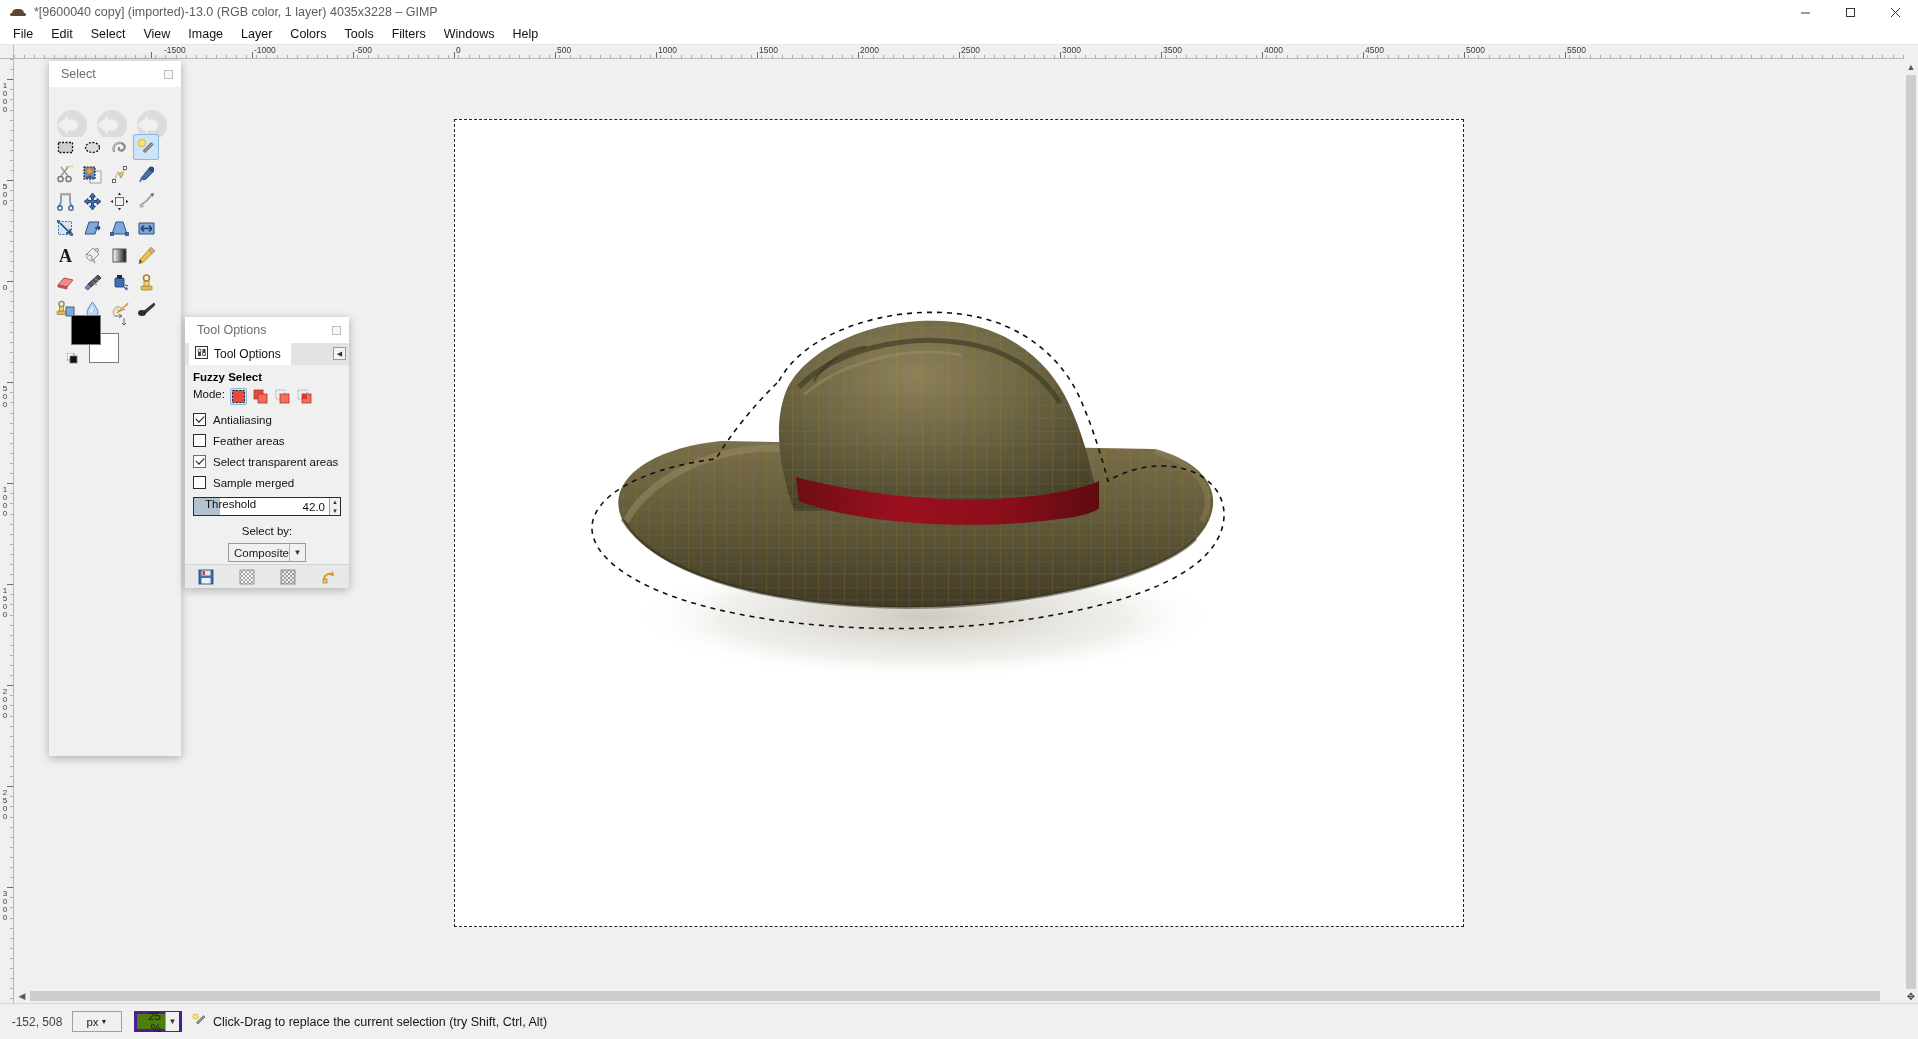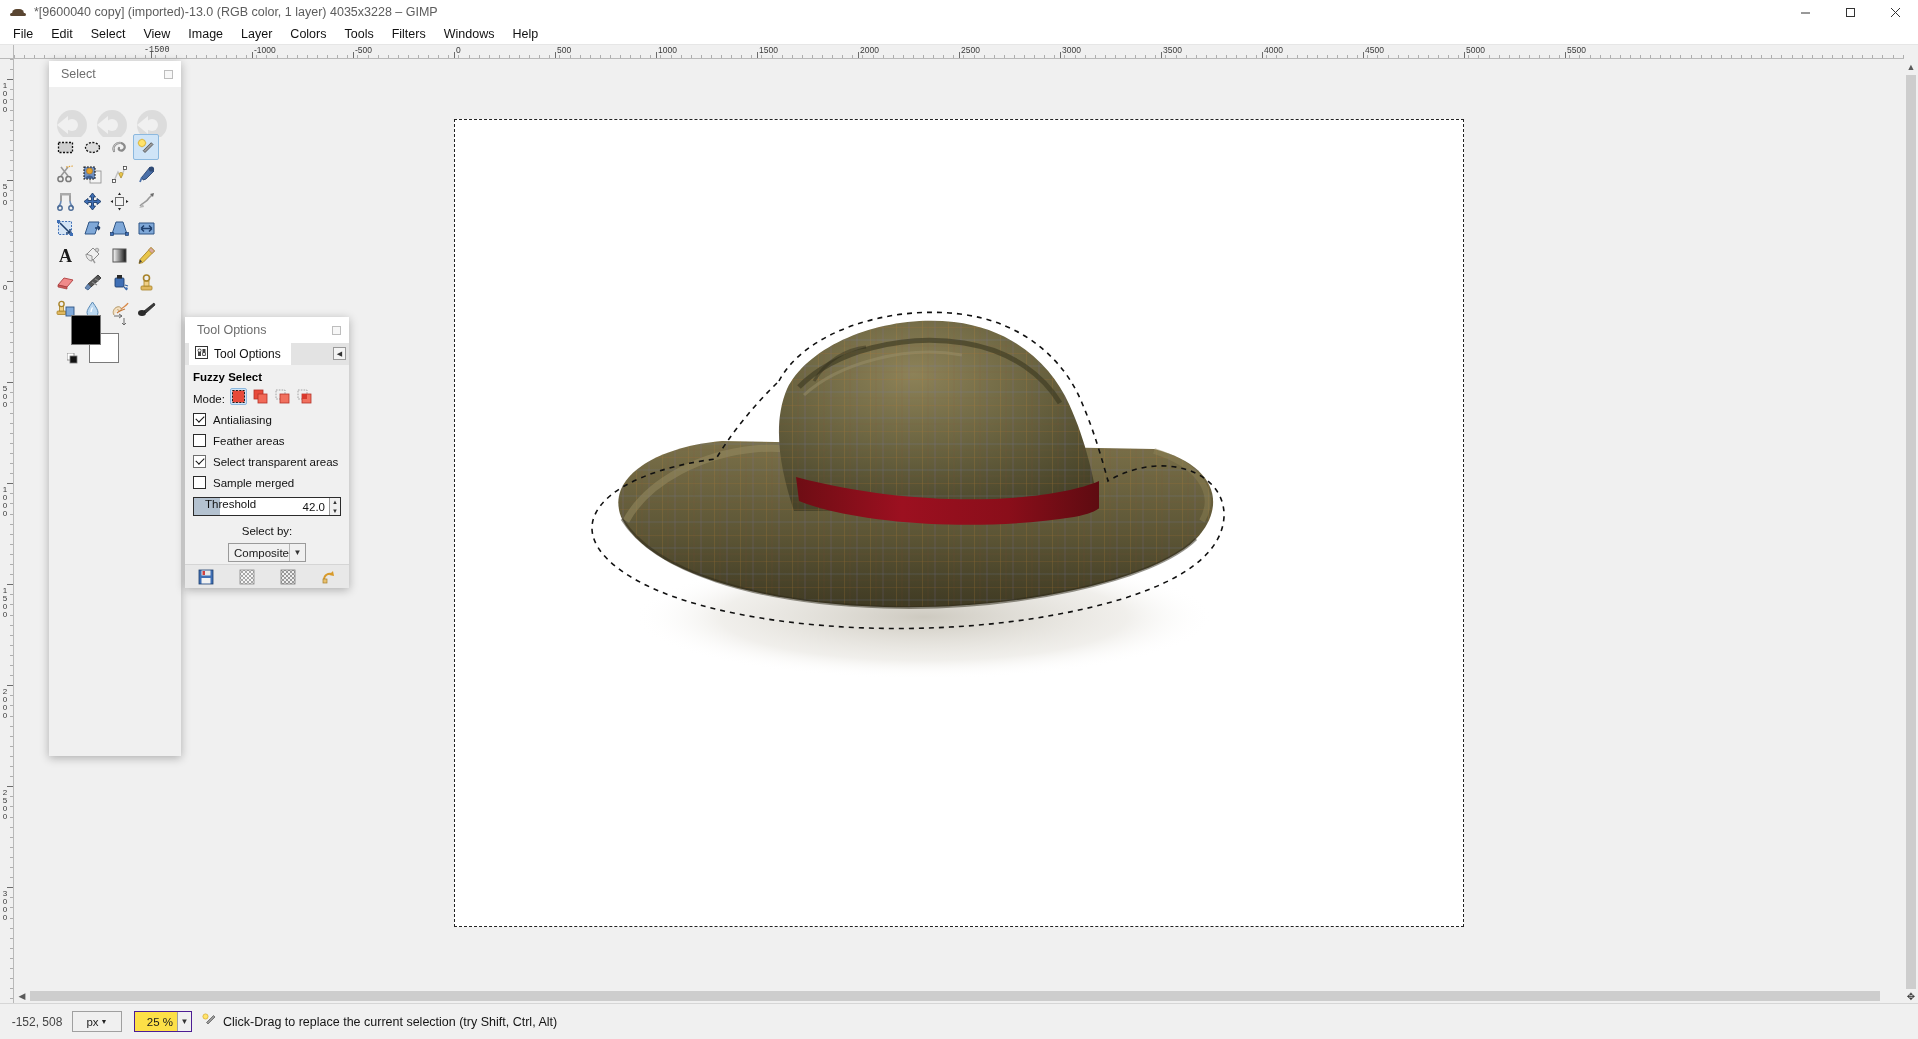--- a/index.html
+++ b/index.html
@@ -122,22 +122,22 @@
   }
   .pos-label {
     width: 70px; text-align: center; color: #444; font-size: 12px; margin-left: 2px;
   }
   .unit-combo {
     width: 50px; height: 21px; border: 1px solid #a0a0a0; background: #f0f0f0;
     display: flex; align-items: center; justify-content: center; gap: 2px;
     font-size: 11.5px; color: #222;
   }
   .zoom-combo {
-    margin-left: 12px; height: 21px; border: 1px solid #4c1d95; background: #fde047;
-    display: flex; align-items: center; width: 58px;
+    margin-left: 12px; height: 21px; border: 3px solid #4c1d95; background: #4d7c0f;
+    display: flex; align-items: center; width: 48px;
   }
   .zoom-combo .val { flex: 1; text-align: right; padding-right: 4px; font-size: 11.5px; }
   .zoom-combo .arr {
     width: 14px; height: 19px; background: #f0f0f0; border-left: 1px solid #a0a0a0;
     display: flex; align-items: center; justify-content: center; font-size: 8px; color: #333;
   }
   .status-msg {
     margin-left: 10px; display: flex; align-items: center; gap: 6px;
     font-size: 12.5px; color: #151515;
   }
@@ -208,21 +208,21 @@
     display: flex; align-items: center; gap: 6px; padding: 0 10px 0 6px;
     font-size: 12px; color: #111;
   }
   .to-tab-menu {
     position: absolute; right: 3px; top: 4px; width: 13px; height: 13px;
     border: 1px solid #9a9a9a; background: #f4f4f4;
     display: flex; align-items: center; justify-content: center; font-size: 7px; color: #333;
   }
   .to-content { padding: 6px 8px 0 8px; }
   .to-heading { font-weight: bold; font-size: 11.5px; margin-bottom: 5px; color: #000; }
-  .mode-row { display: flex; align-items: flex-end; gap: 5px; margin-bottom: 8px; }
+  .mode-row { display: flex; align-items: flex-start; gap: 5px; margin-bottom: 8px; }
   .mode-row .lbl { font-size: 11.5px; color: #111; }
   .mode-btn {
     width: 17px; height: 17px; display: flex; align-items: center; justify-content: center;
     border: 1px solid transparent; border-radius: 2px;
   }
   .mode-btn.sel { background: #cfe4f7; border-color: #8cb8de; }
   .chk-row { display: flex; align-items: center; gap: 7px; margin-bottom: 8px; }
   .chk {
     width: 13px; height: 13px; border: 1px solid #2b2b2b; background: #fff;
     display: flex; align-items: center; justify-content: center; flex: none;
@@ -313,21 +313,21 @@
       <div class="menu-item">Tools</div>
       <div class="menu-item">Filters</div>
       <div class="menu-item">Windows</div>
       <div class="menu-item">Help</div>
     </div>
 
   <div class="ruler-corner"></div>
 
   <div class="ruler-h" id="ruler-h">
       <div class="rtick" style="left: 137px; height: 6px;"></div>
-      <div class="rlabel" style="left: 130px; font-family: Liberation Mono, monospace;">-1500</div>
+      <div class="rlabel" style="left: 150px;">-1500</div>
       <div class="rtick" style="left: 238px; height: 6px;"></div>
       <div class="rlabel" style="left: 240px;">-1000</div>
       <div class="rtick" style="left: 339px; height: 6px;"></div>
       <div class="rlabel" style="left: 341px;">-500</div>
       <div class="rtick" style="left: 440px; height: 6px;"></div>
       <div class="rlabel" style="left: 442px;">0</div>
       <div class="rtick" style="left: 541px; height: 6px;"></div>
       <div class="rlabel" style="left: 543px;">500</div>
       <div class="rtick" style="left: 642px; height: 6px;"></div>
       <div class="rlabel" style="left: 644px;">1000</div>

